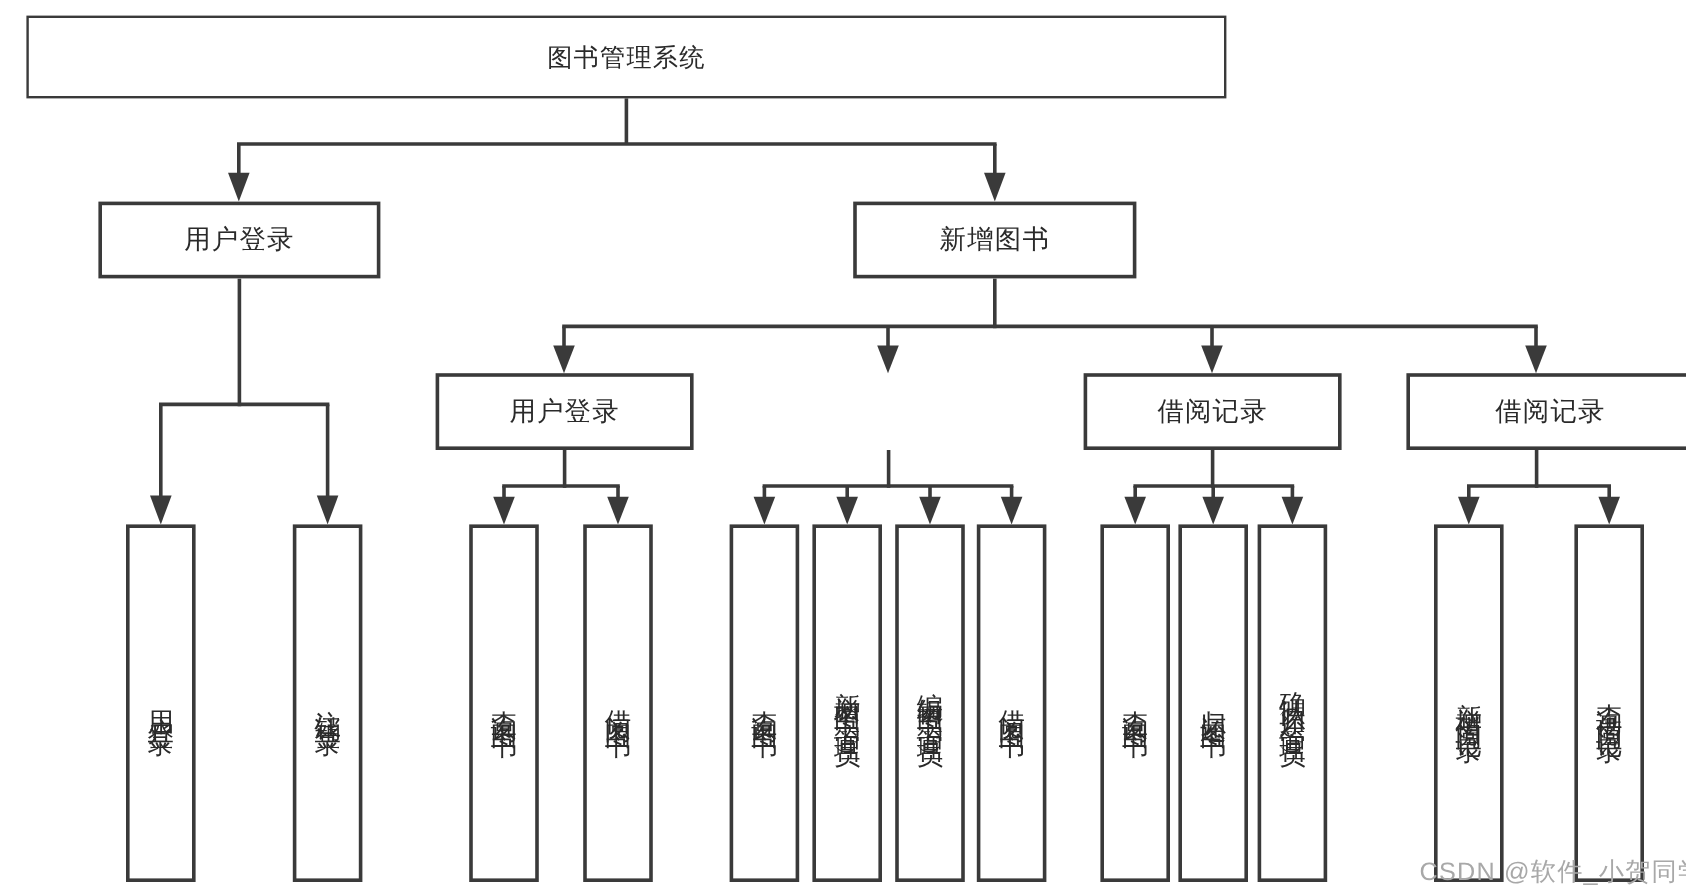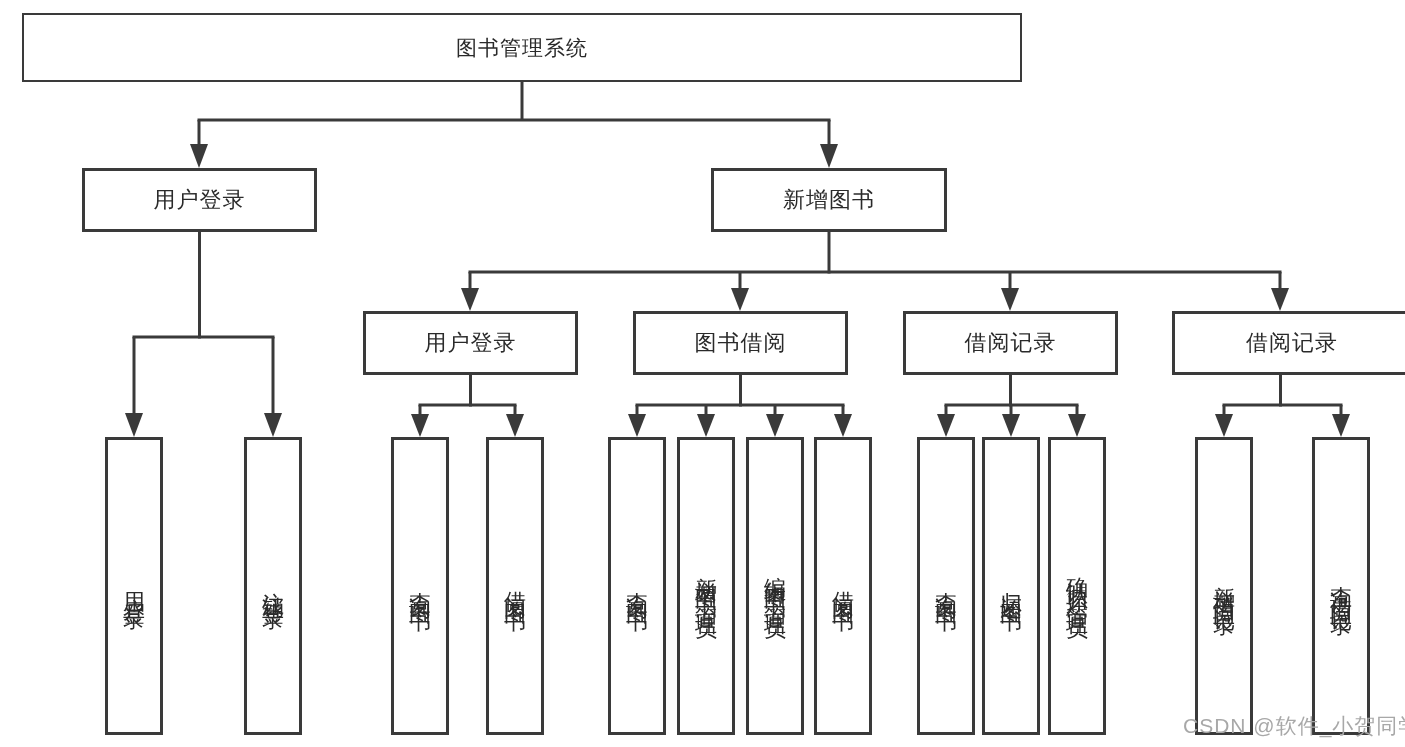--- a/index.html
+++ b/index.html
@@ -147,21 +147,20 @@
       <polygon points="1341,437 1332,414 1350,414"></polygon>
     </g>
   </svg>
 
   <div class="box root">图书管理系统</div>
 
   <div class="box lvl2" style="left:82px;width:235px;">用户登录</div>
   <div class="box lvl2" style="left:711px;width:236px;">新增图书</div>
 
   <div class="box lvl3" style="left:363px;width:215px;">用户登录</div>
-  <div class="box lvl3" style="left:633px;width:215px;">图书借阅</div>
   <div class="box lvl3" style="left:903px;width:215px;">借阅记录</div>
   <div class="box lvl3" style="left:1172px;width:240px;">借阅记录</div>
 
   <div class="box leaf" style="left:105px;">用户登录</div>
   <div class="box leaf" style="left:244px;">注销登录</div>
 
   <div class="box leaf" style="left:391px;">查询图书</div>
   <div class="box leaf" style="left:486px;">借阅图书</div>
 
   <div class="box leaf" style="left:608px;">查询图书</div>

